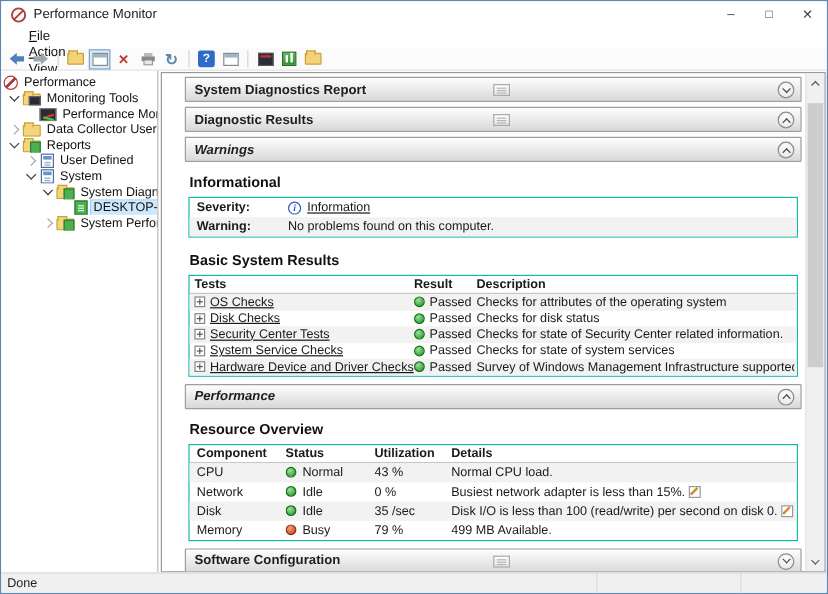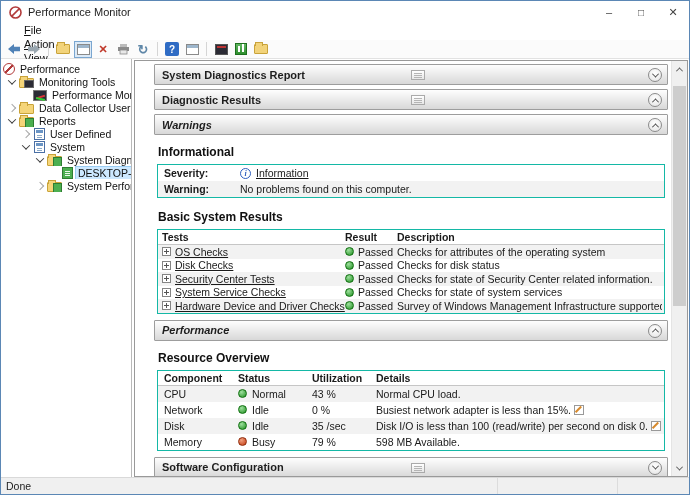--- a/index.html
+++ b/index.html
@@ -421,21 +421,21 @@
                 </span>
             </div>
             <div class="rrow ro-row">
               <span class="cell c-comp">Memory</span>
               <span class="cell c-status">
                   <span class="dot red"></span>
                   <span>Busy</span>
                 </span>
               <span class="cell c-util">79 %</span>
               <span class="cell c-det">
-                  <span>598 MB Available.</span>
+                  <span>499 MB Available.</span>
                 </span>
             </div>
           </div>
         </div>
 
         <div class="secbar">
           <span class="sectitle">Software Configuration</span>
           <span class="grid-icon"></span>
           <span class="cbtn">
               <i class="cv down"></i>

